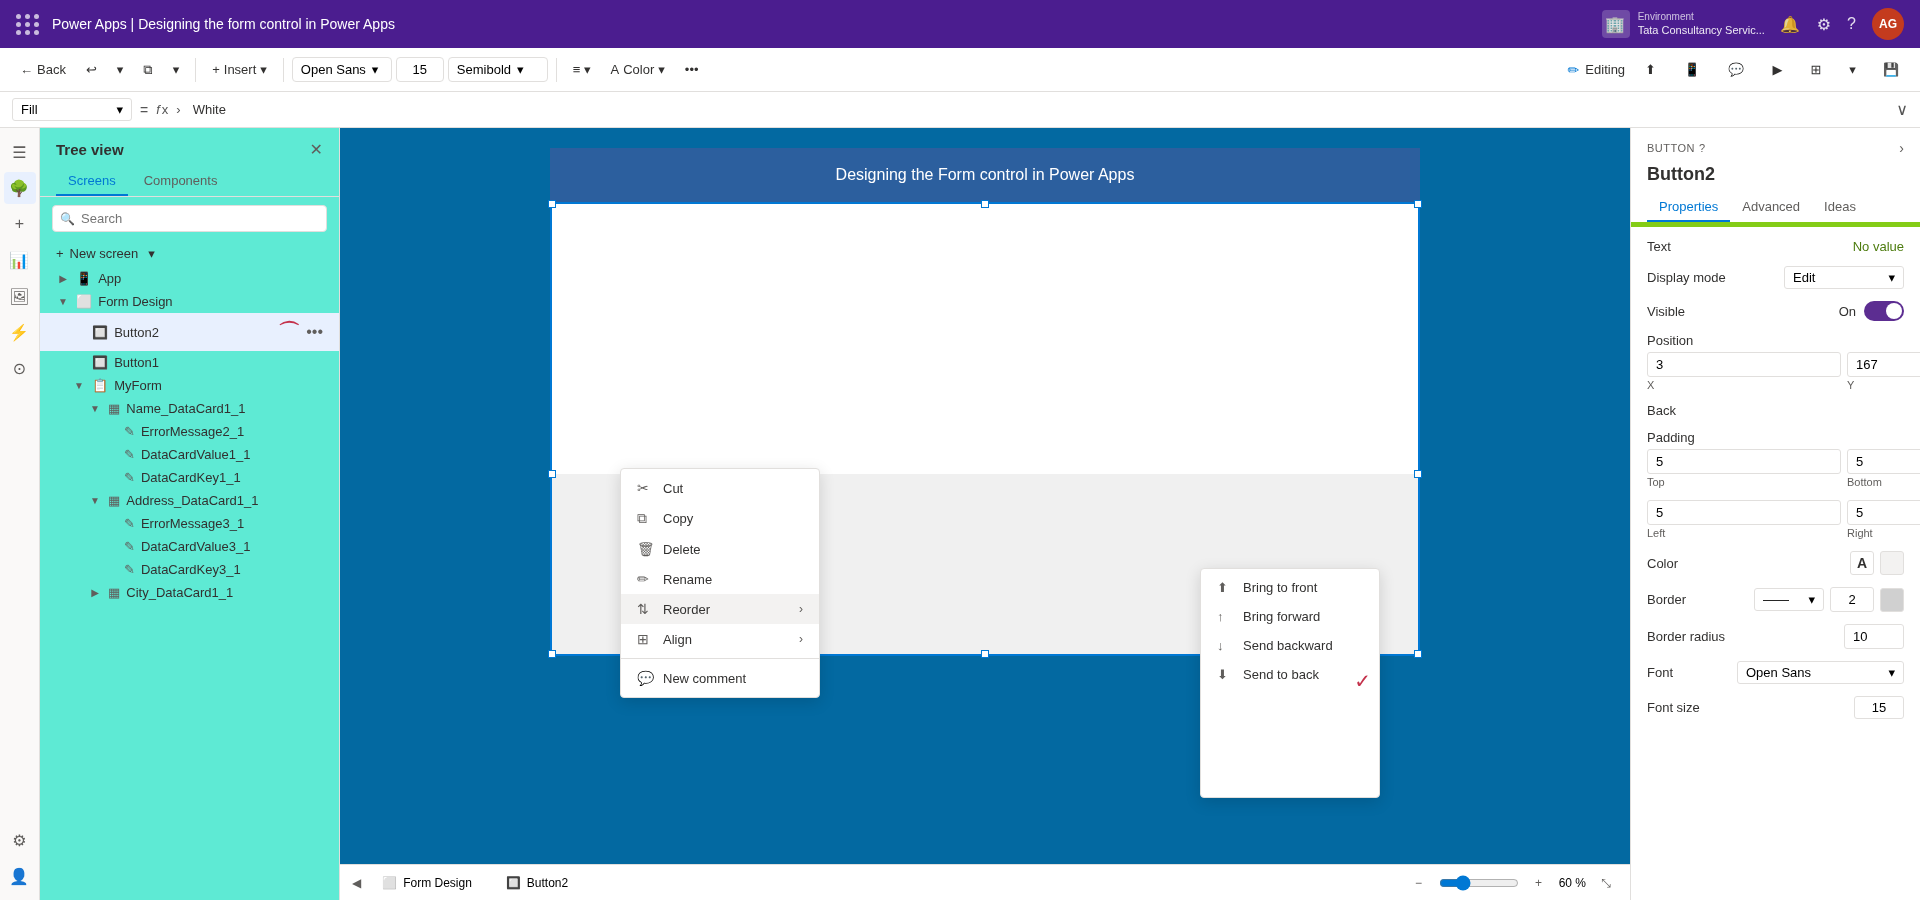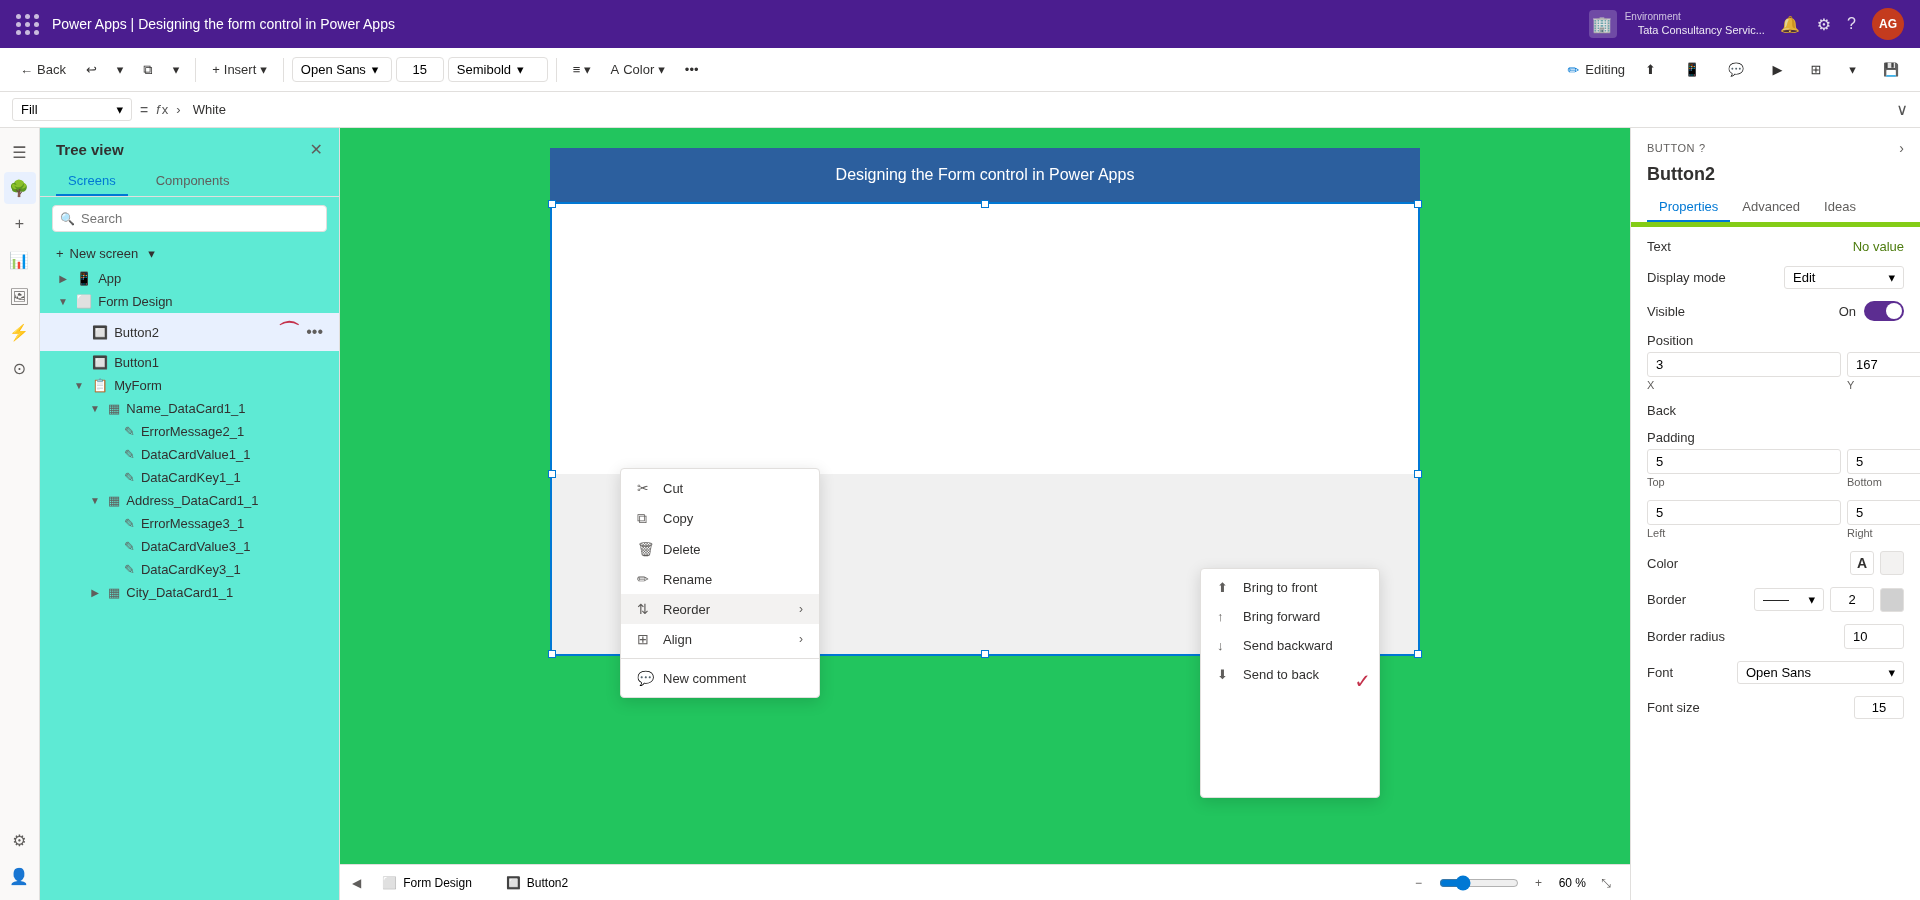--- a/index.html
+++ b/index.html
@@ -63,41 +63,41 @@
     
     .left-sidebar { width:40px; background:#faf9f8; border-right:1px solid #e1dfdd; display:flex; flex-direction:column; align-items:center; padding:8px 0; gap:4px; }
     .left-icon { width:32px; height:32px; display:flex; align-items:center; justify-content:center; border-radius:4px; cursor:pointer; color:#605e5c; font-size:16px; }
     .left-icon.active { background:#e8f0fe; color:#0078d4; }
 
     
     .tree-panel { width:300px; background:#5eead4; border-right:1px solid #e1dfdd; display:flex; flex-direction:column; overflow:hidden; }
     .tree-header { display:flex; align-items:center; justify-content:space-between; padding:12px 16px 8px; }
     .tree-title { font-size:15px; font-weight:600; color:#323130; }
     .tree-close { cursor:pointer; color:#605e5c; font-size:16px; }
-    .tree-tabs { display:flex; padding:0 16px; border-bottom:1px solid #e1dfdd; gap:16px; }
+    .tree-tabs { display:flex; padding:0 16px; border-bottom:1px solid #e1dfdd; gap:4px; }
     .tree-tab { padding:6px 12px; font-size:13px; cursor:pointer; color:#605e5c; border-bottom:2px solid transparent; }
     .tree-tab.active { color:#0078d4; border-bottom:2px solid #0078d4; font-weight:500; }
     .tree-search { margin:8px 12px; position:relative; }
     .tree-search input { width:100%; border:1px solid #e1dfdd; border-radius:4px; padding:5px 8px 5px 28px; font-size:13px; outline:none; }
     .tree-search .search-icon { position:absolute; left:8px; top:50%; transform:translateY(-50%); color:#605e5c; font-size:12px; }
     .new-screen-btn { display:flex; align-items:center; gap:6px; padding:6px 16px; font-size:13px; cursor:pointer; color:#323130; }
     .tree-content { flex:1; overflow-y:auto; }
     .tree-item { display:flex; align-items:center; gap:6px; padding:4px 16px; font-size:13px; cursor:pointer; color:#323130; position:relative; }
     .tree-item.selected { background:#e8f0fe; }
     .tree-item .expand { width:14px; height:14px; display:flex; align-items:center; justify-content:center; color:#605e5c; font-size:10px; }
     .tree-item .item-icon { font-size:13px; color:#605e5c; }
     .tree-item .item-label { flex:1; font-size:13px; }
     .tree-item .item-menu { color:#605e5c; font-size:16px; opacity:0; }
     .tree-item.selected .item-menu { opacity:1; }
     .indent-1 { padding-left:32px; }
     .indent-2 { padding-left:48px; }
     .indent-3 { padding-left:64px; }
 
     
-    .canvas-area { flex:1; background:#22c55e; display:flex; flex-direction:column; overflow:hidden; position:relative; }
+    .canvas-area { flex:1; background:#0369a1; display:flex; flex-direction:column; overflow:hidden; position:relative; }
     .canvas-scroll { flex:1; overflow:auto; display:flex; align-items:flex-start; justify-content:center; padding:20px; position:relative; }
     .canvas-header { background:#2c5f9e; color:white; text-align:center; padding:18px; font-size:16px; font-weight:500; }
     .canvas-bottom-bar { height:36px; background:white; border-top:1px solid #e1dfdd; display:flex; align-items:center; padding:0 12px; gap:8px; }
     .canvas-tab { display:flex; align-items:center; gap:6px; padding:4px 12px; font-size:12px; cursor:pointer; border:1px solid transparent; }
     .canvas-zoom { display:flex; align-items:center; gap:8px; margin-left:auto; font-size:12px; }
     .zoom-btn { cursor:pointer; color:#605e5c; width:24px; height:24px; display:flex; align-items:center; justify-content:center; border-radius:3px; }
     .zoom-slider { width:80px; accent-color:#0078d4; }
 
     
     .context-menu-wrapper { position:absolute; top:340px; left:280px; z-index:100; display:flex; gap:0; }
@@ -152,21 +152,21 @@
     <div class="topbar-dot"></div>
       <div class="topbar-dot"></div>
       <div class="topbar-dot"></div>
   </div>
   <span style="font-size:14px;font-weight:500;color:white;flex:1;">Power Apps | Designing the form control in Power Apps</span>
   <div class="topbar-right">
     <div class="topbar-env">
       <div class="topbar-env-icon" style="font-size:16px;">🏢</div>
       <div class="topbar-env-text">
         <div style="font-size:10px;opacity:0.8;">Environment</div>
-        <div style="font-size:11px;margin-left:13px;">Tata Consultancy Servic...</div>
+        <div style="font-size:11px;">Tata Consultancy Servic...</div>
       </div>
     </div>
     <span class="topbar-icon-btn">🔔</span>
     <span class="topbar-icon-btn">⚙</span>
     <span class="topbar-icon-btn">?</span>
     <div class="avatar">AG</div>
   </div>
 </div>
 
 <div class="toolbar">

